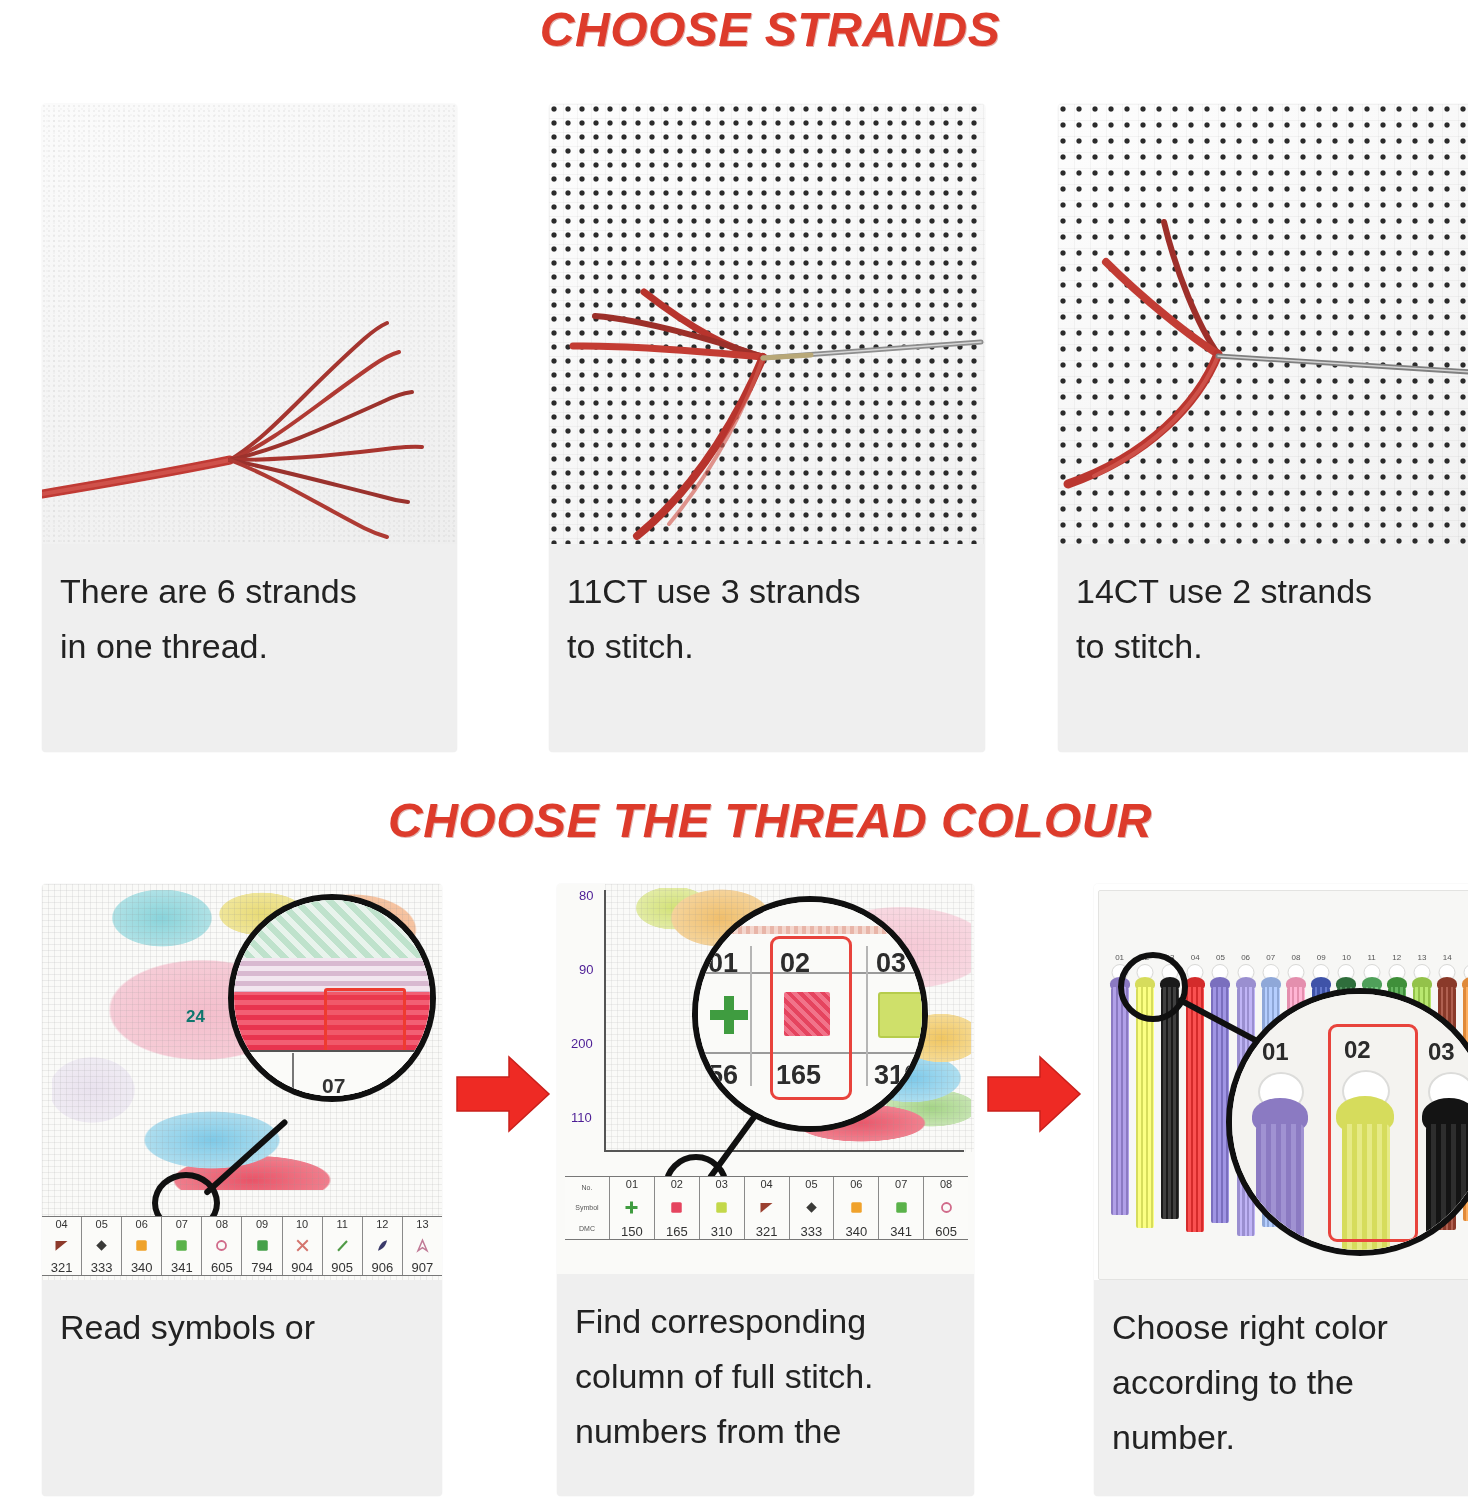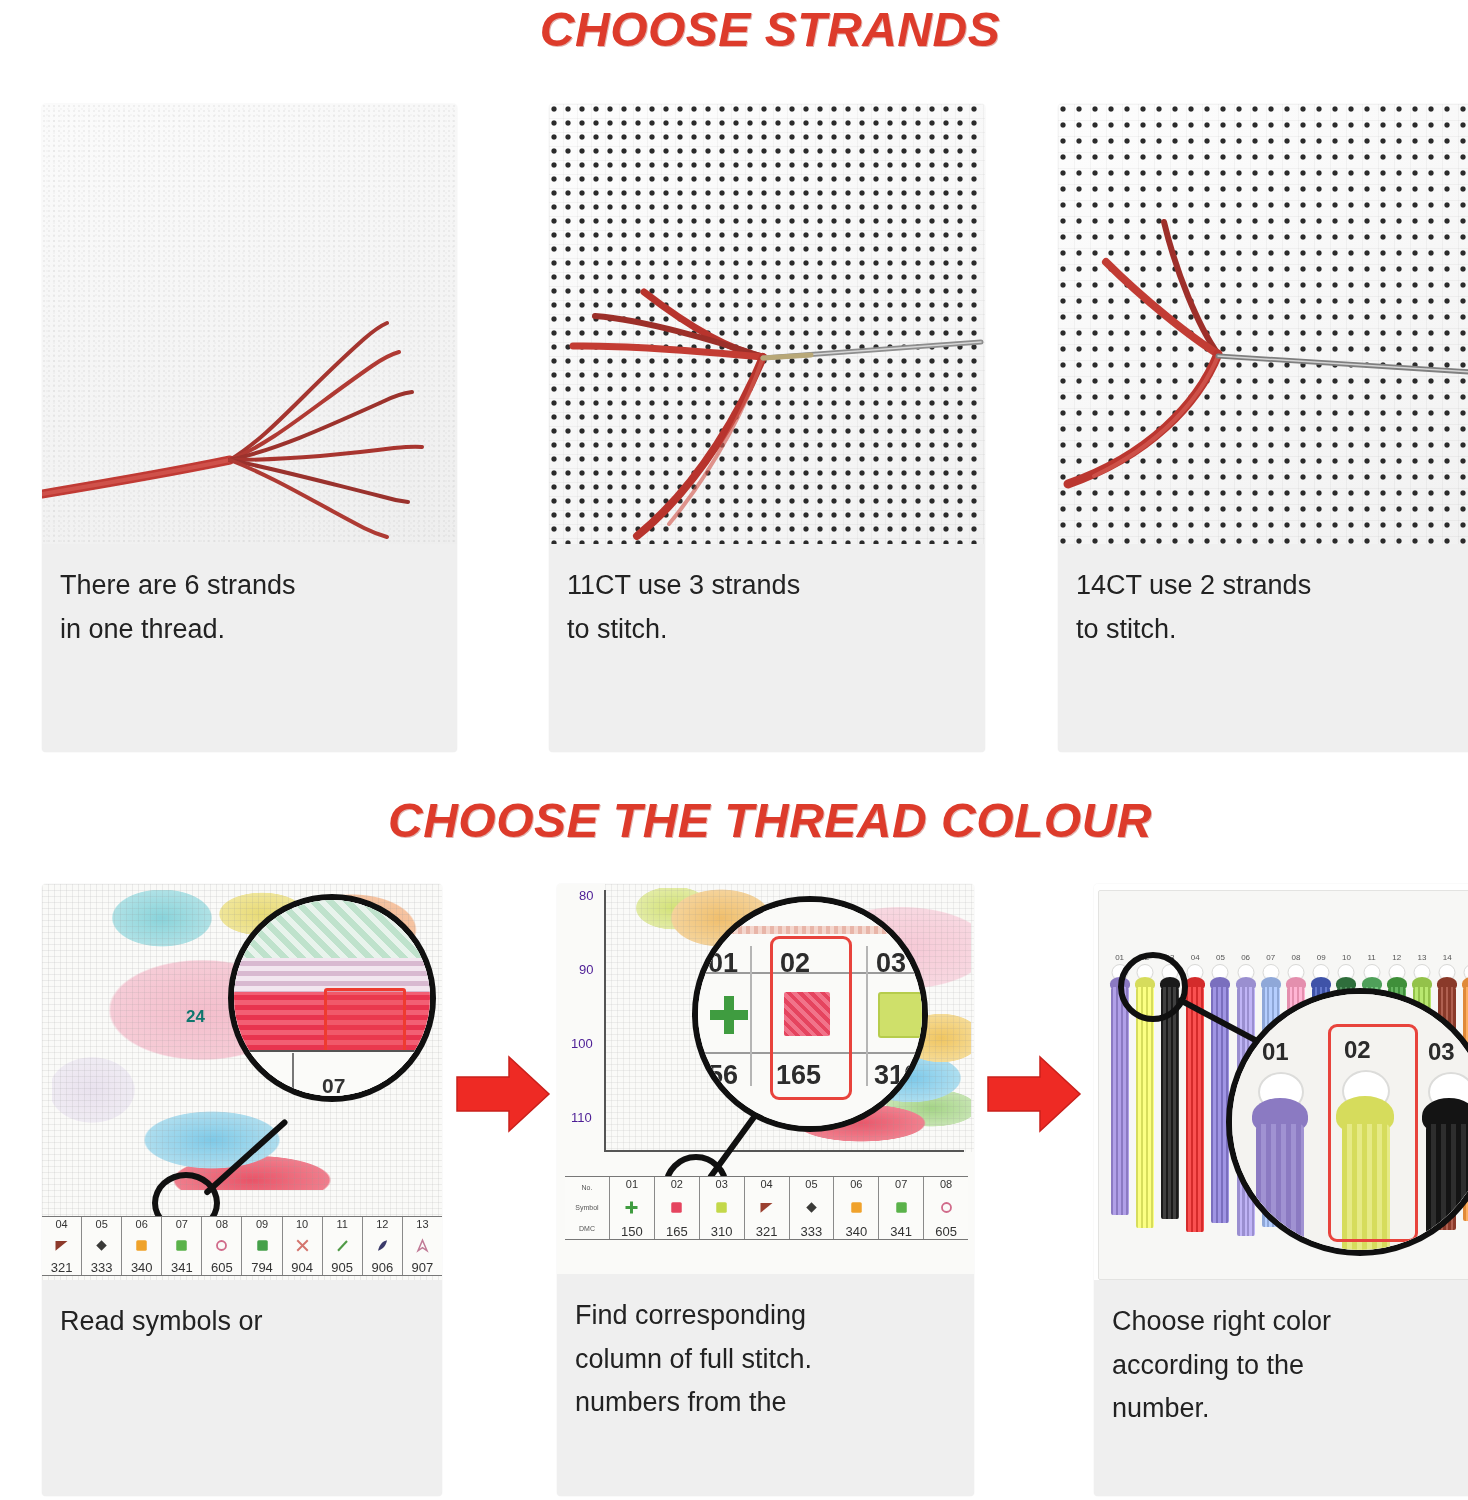--- a/index.html
+++ b/index.html
@@ -16,21 +16,21 @@
     white-space:nowrap;
   }
   #h1{top:2px;font-size:48px;}
   #h2{top:793px;font-size:48px;}
 
   
   .card{position:absolute;background:#efefef;border-radius:4px;overflow:hidden;
         box-shadow:0 0 0 1px rgba(0,0,0,.02);}
   .photo{position:absolute;left:0;top:0;right:0;overflow:hidden;background:#fff;}
   .caption{position:absolute;left:0;right:0;bottom:0;background:#efefef;
-           color:#222;font-size:27px;line-height:1.62;padding:20px 18px 0 18px;
+           color:#222;font-size:34px;line-height:1.62;padding:20px 18px 0 18px;
            box-sizing:border-box;}
   .caption .ln{display:block;white-space:nowrap;}
 
   
   #c1{left:6px;  top:104px; width:415px; height:648px;}
   #c2{left:513px;top:104px; width:436px; height:648px;}
   #c3{left:1022px;top:104px;width:438px; height:648px;}
   #c1 .photo{height:440px;} #c1 .caption{height:208px;}
   #c2 .photo{height:440px;} #c2 .caption{height:208px;}
   #c3 .photo{height:440px;} #c3 .caption{height:208px;}
@@ -356,21 +356,21 @@
              radial-gradient(ellipse 70px 34px at 300px 190px, #6fc4e8 0%, #a6dcf0 70%, transparent 72%),
              radial-gradient(ellipse 90px 26px at 250px 235px, #e8465c 0%, #f07484 70%, transparent 72%),
              radial-gradient(ellipse 64px 26px at 320px 220px, #9bd07a 0%, #c2e3ab 70%, transparent 72%)
            ;opacity:.9;"></div>
       <div class="aida-grid" style="left:48px;top:0;right:0;bottom:122px;opacity:.45;"></div>
 
       <div class="axis-line" style="left:47px;top:6px;width:2px;height:262px;"></div>
       <div class="axis-line" style="left:47px;top:266px;width:360px;height:2px;"></div>
       <div class="axis-lbl" style="left:22px;top:4px;">80</div>
       <div class="axis-lbl" style="left:22px;top:78px;">90</div>
-      <div class="axis-lbl" style="left:14px;top:152px;">100</div>
+      <div class="axis-lbl" style="left:14px;top:152px;">200</div>
       <div class="axis-lbl" style="left:14px;top:226px;">110</div>
 
       <div class="mag-line" style="left:152px;top:292px;width:88px;transform:rotate(-54deg);"></div>
       <div class="mag-small" style="left:106px;top:270px;width:66px;height:66px;"></div>
 
       <div class="mag" style="left:135px;top:12px;width:236px;height:236px;">
         <div style="position:absolute;inset:0;background:#fafaf8;"></div>
         <div style="position:absolute;left:0;top:24px;width:100%;height:8px;
              background:repeating-linear-gradient(90deg,#e8b5a8 0 4px,#f4d6cd 4px 8px);"></div>
         <div style="position:absolute;left:0;top:70px;width:100%;height:1.5px;background:#9a9a9a;"></div>

